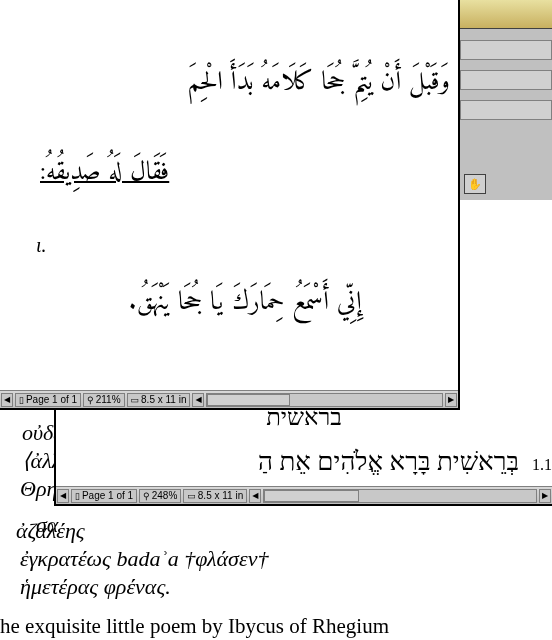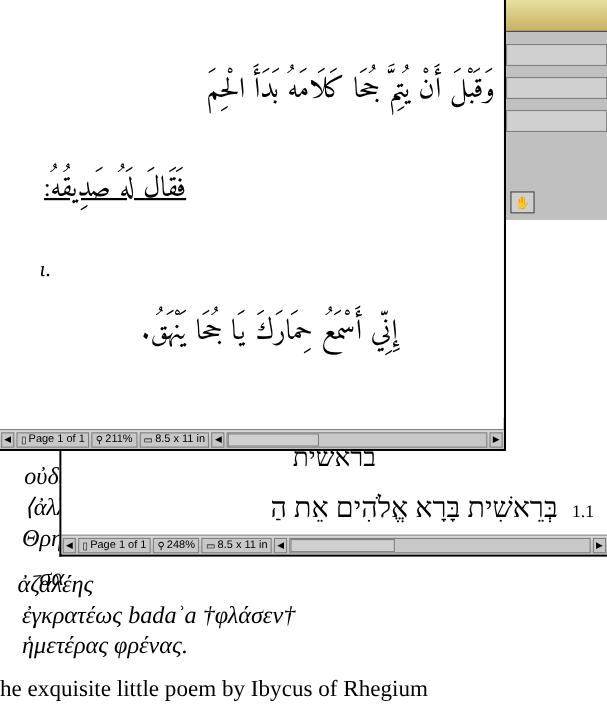--- a/index.html
+++ b/index.html
@@ -130,21 +130,21 @@
     box-sizing: border-box;
     z-index: 4;
   }
   .win-lower .content2 {
     position: absolute;
     top: 0;
     left: 0;
     right: 0;
     bottom: 18px;
     overflow: hidden;
-    padding: 6px 12px;
+    padding: 6px 0;
     background: #fff;
   }
   .hebrew {
     font-size: 26px;
     direction: rtl;
     text-align: right;
     font-family: 'SBL Hebrew', 'Times New Roman', serif;
     line-height: 1.6;
   }
   .hebrew-title {

